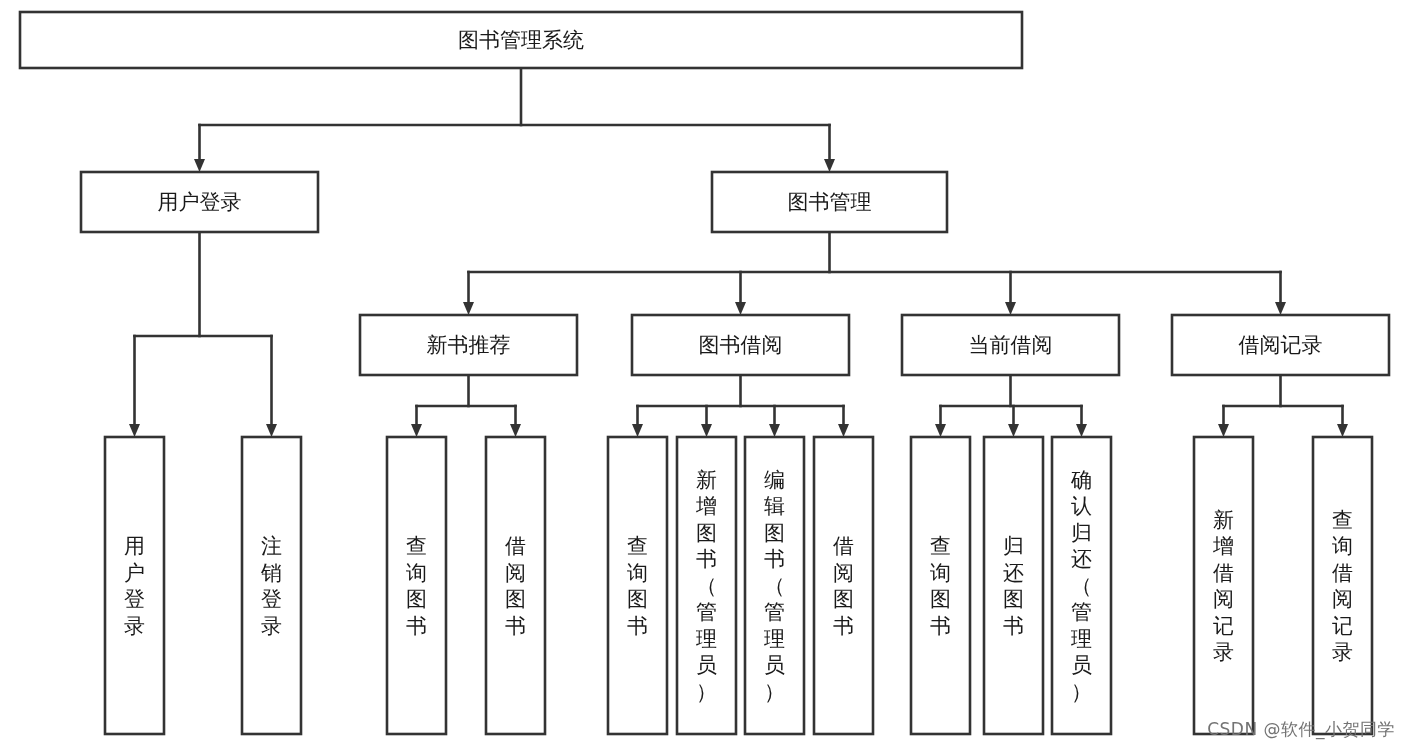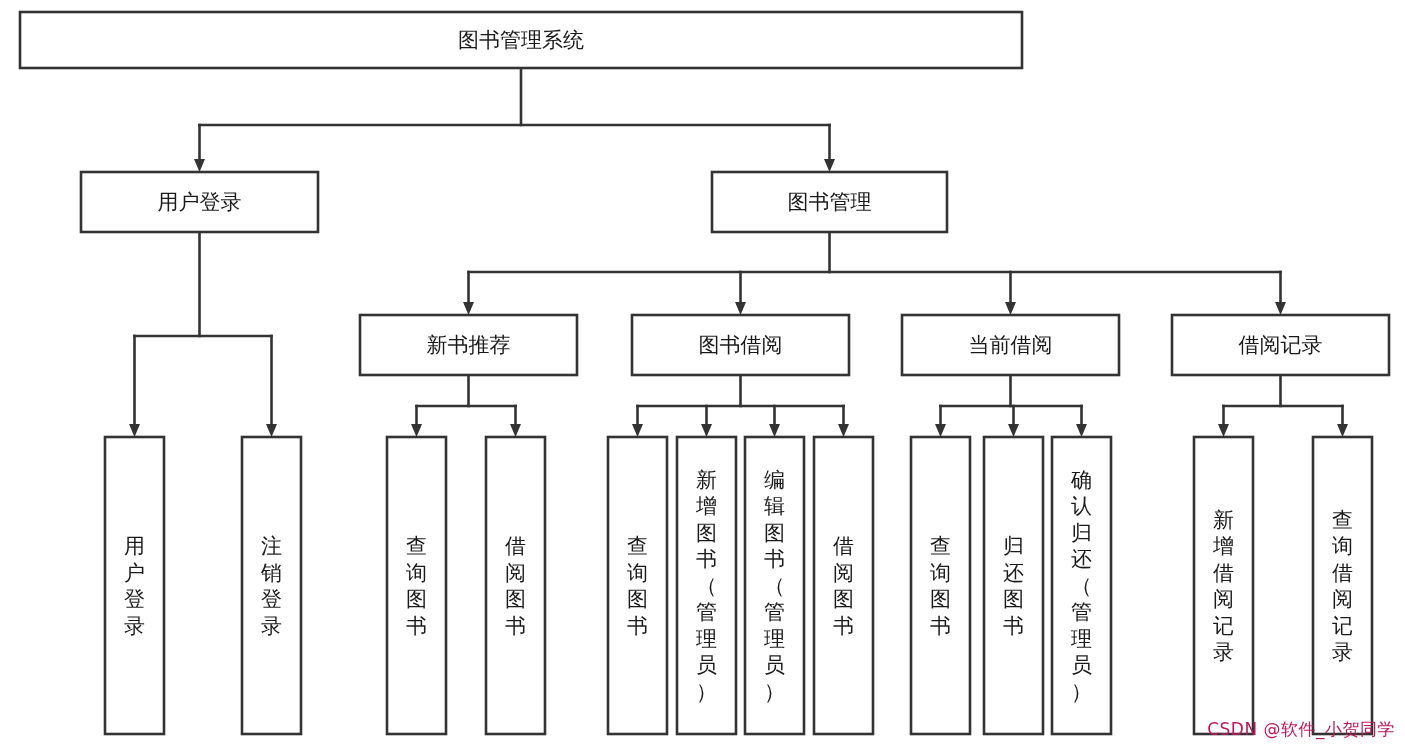--- a/index.html
+++ b/index.html
@@ -54,21 +54,21 @@
     font-family: "DejaVu Sans", "Liberation Sans", sans-serif;
     font-size: 21px;
     fill: #1a1a1a;
   }
   .watermark {
     position: absolute;
     right: 10px;
     bottom: 6px;
     font-family: "DejaVu Sans", "Liberation Sans", sans-serif;
     font-size: 17px;
-    color: #be185d;
+    color: #737373;
     letter-spacing: 0.5px;
     white-space: nowrap;
     user-select: none;
   }
 </style>
 </head>
 <body>
 
 <div id="diagram-root">
   <svg class="diagram" id="diagram-svg" viewBox="0 0 1405 747" xmlns="http://www.w3.org/2000/svg">

